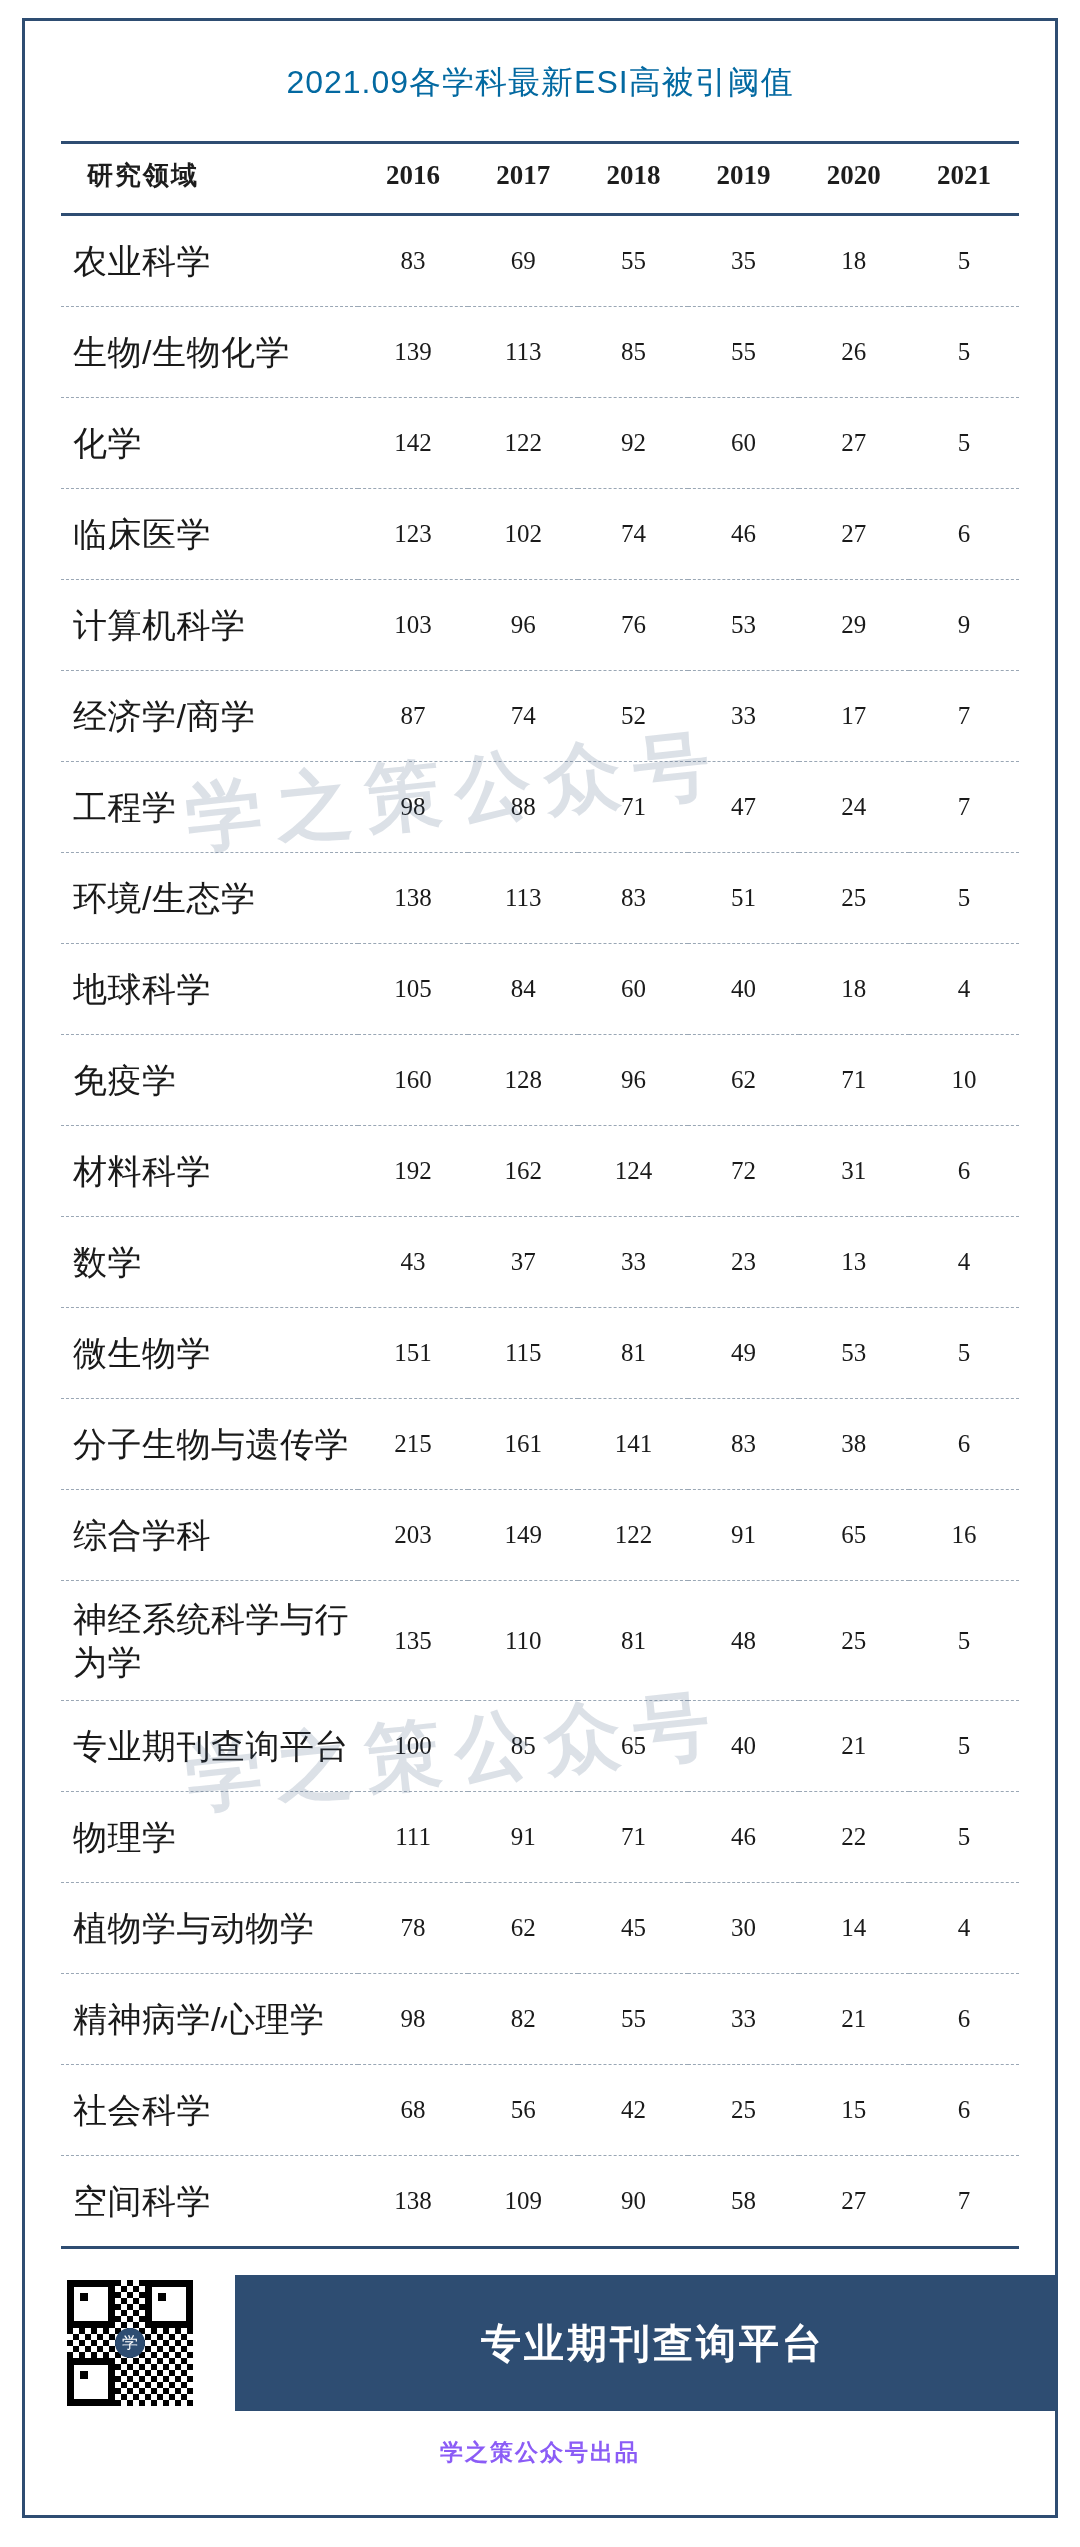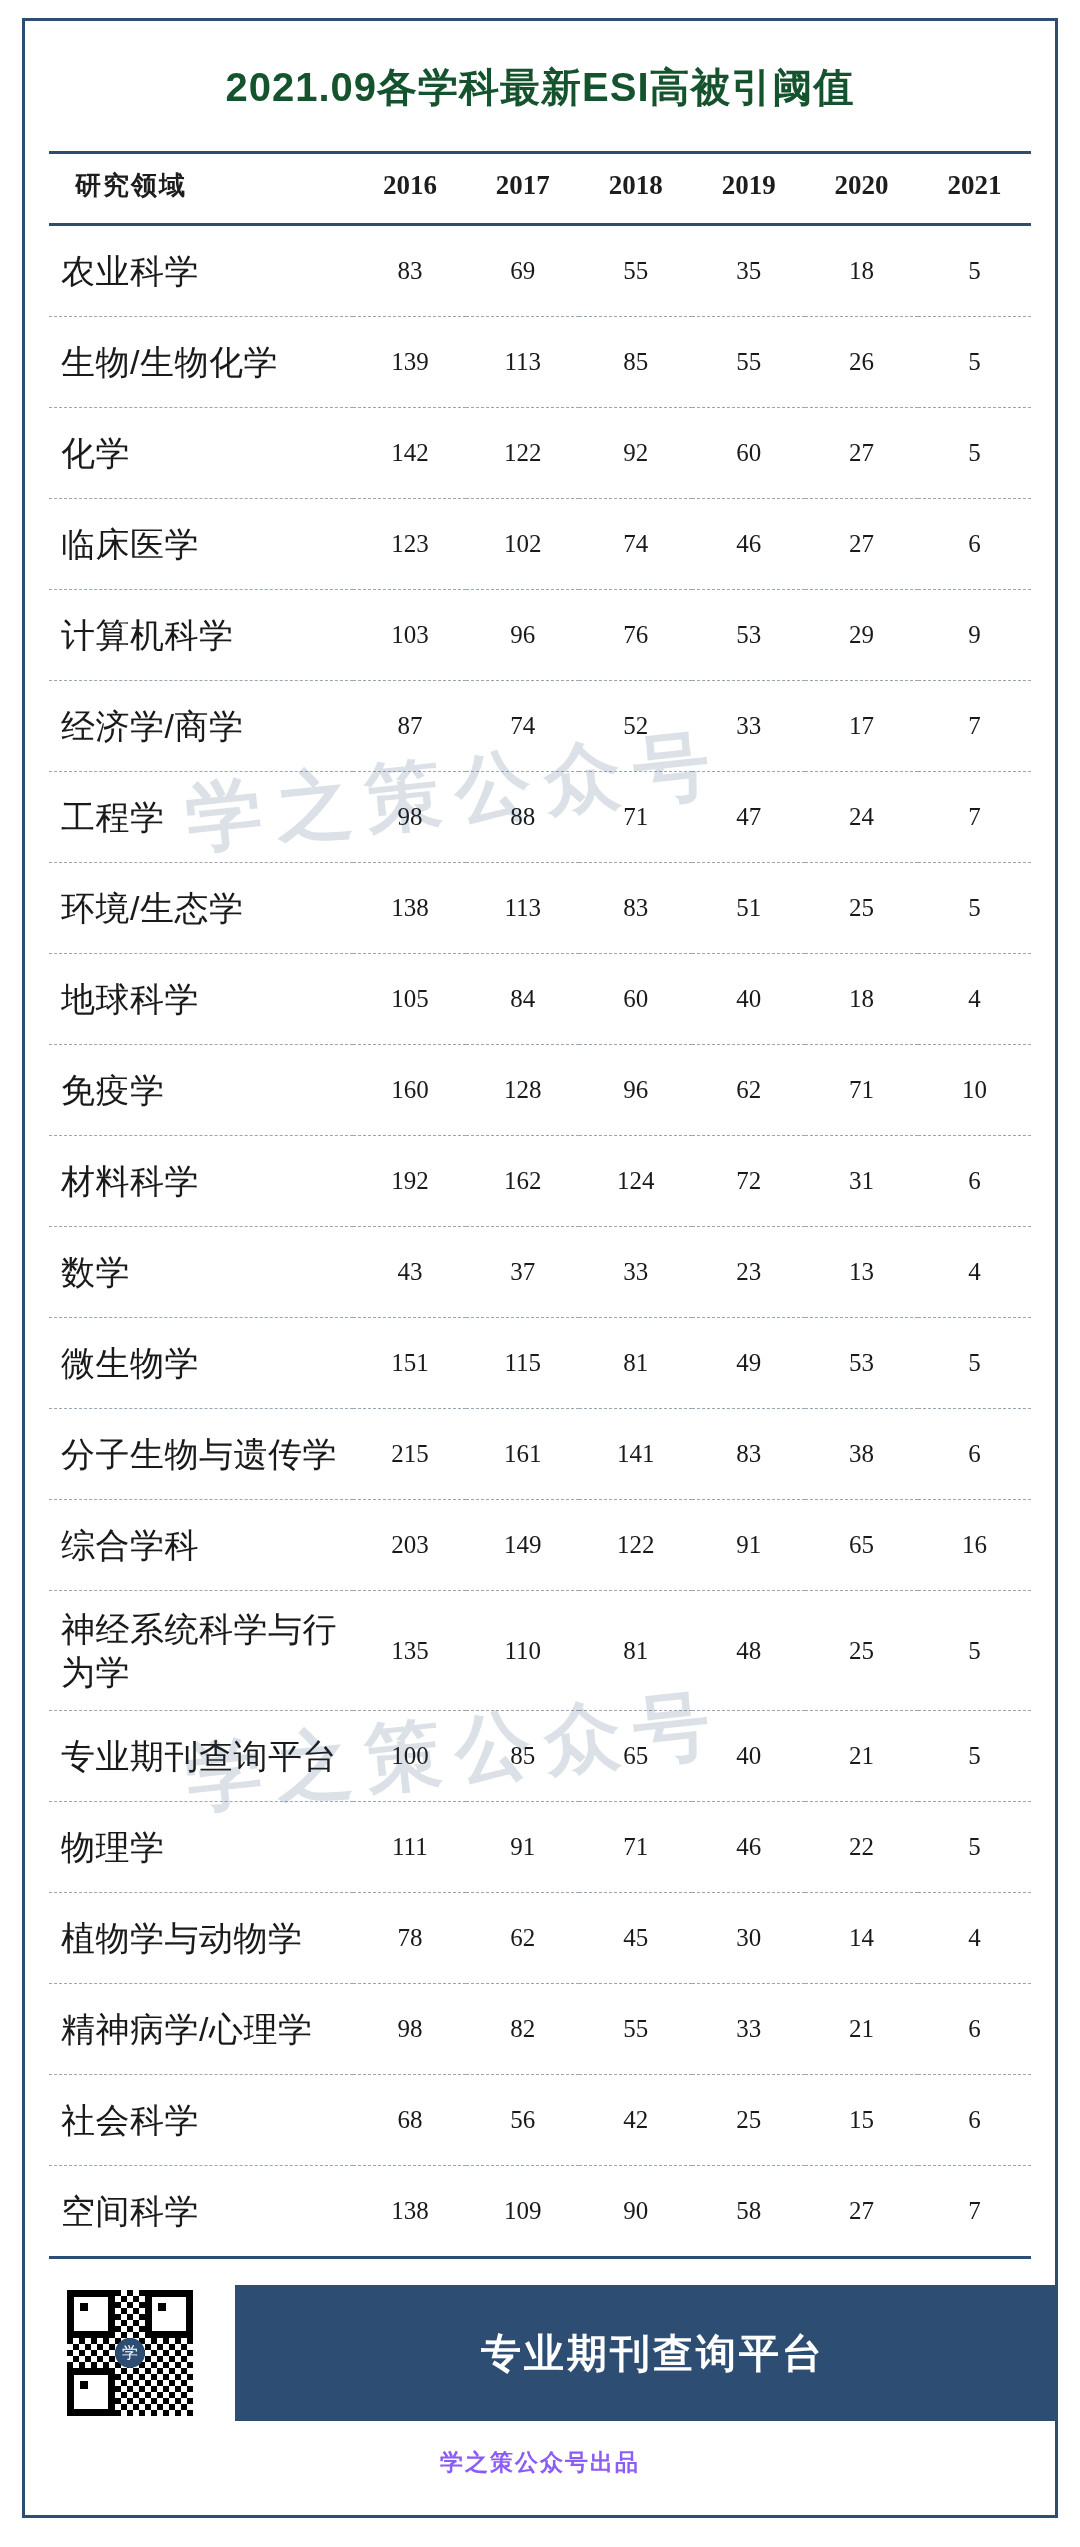--- a/index.html
+++ b/index.html
@@ -30,29 +30,29 @@
     background: #ffffff;
     overflow: hidden;
   }
   
   .title-band {
     padding: 42px 10px 40px 10px;
     text-align: center;
   }
   .title-band .title {
     font-family: "Liberation Sans", sans-serif;
-    font-size: 40px;
-    font-weight: bold;
-    color: #14532d;
+    font-size: 32px;
+    font-weight: normal;
+    color: #0369a1;
     letter-spacing: 1px;
     line-height: 1.2;
   }
   
   .table-wrap {
-    padding: 0 24px;
+    padding: 0 36px;
   }
   table.esi {
     width: 100%;
     border-collapse: collapse;
     table-layout: fixed;
   }
   table.esi col.c-field { width: 31%; }
   table.esi col.c-year  { width: 11.5%; }
 
   table.esi thead th {

